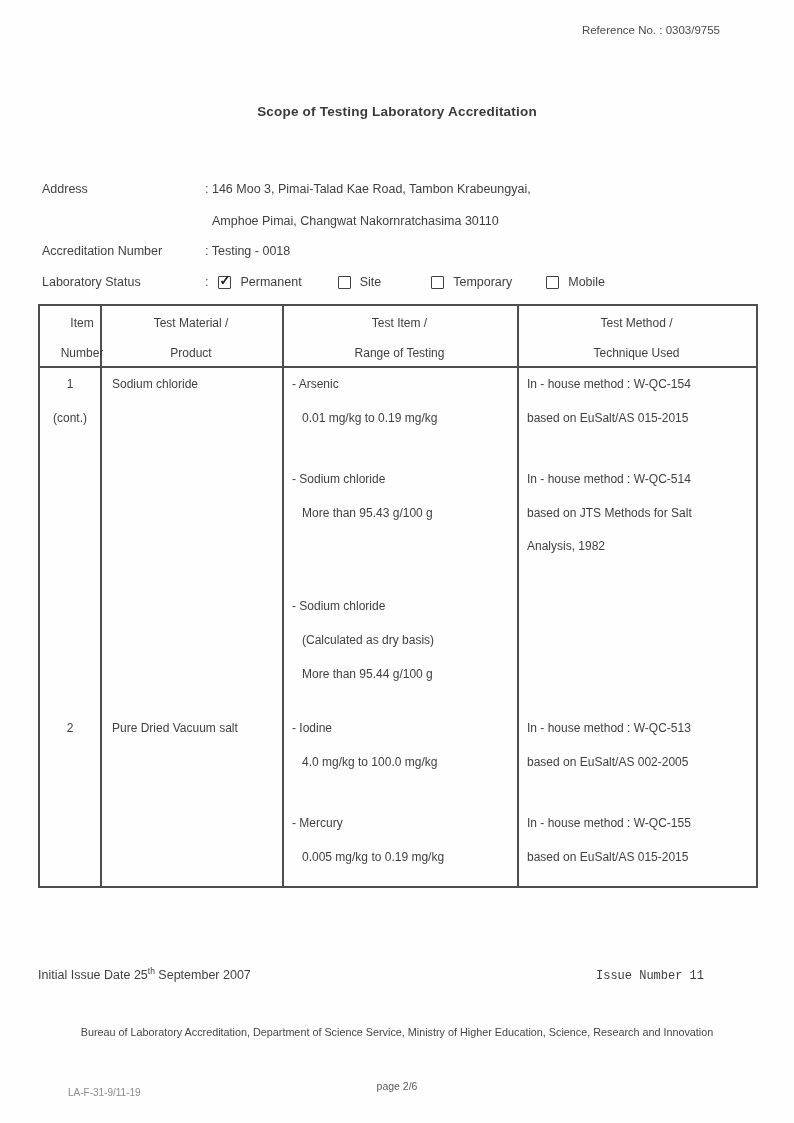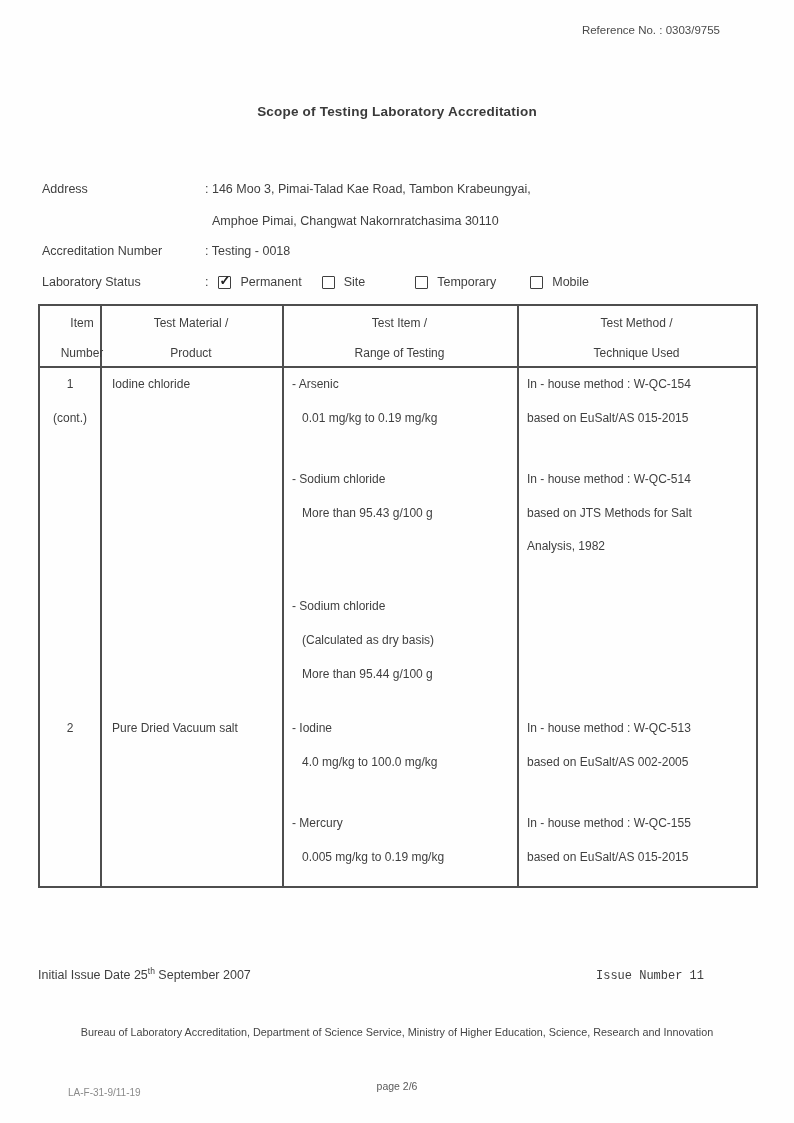--- a/index.html
+++ b/index.html
@@ -100,21 +100,21 @@
   </div>
   <div class="irow" style="top:275px">
     <span class="ilabel">Laboratory Status</span><span class="status-opts">
       <span class="colon">:</span>
       <span class="opt">
         <span class="cb">
             <span class="mark">✓</span>
           </span>
         <span>Permanent</span>
       </span>
-      <span class="opt" style="margin-left:20px">
+      <span class="opt" style="margin-left:36px">
         <span class="cb">
             <span class="mark"></span>
           </span>
         <span>Site</span>
       </span>
       <span class="opt" style="margin-left:50px">
         <span class="cb">
             <span class="mark"></span>
           </span>
         <span>Temporary</span>
@@ -142,21 +142,21 @@
       <div class="hl hc3 hr1">Test Method /</div>
       <div class="hl hc3 hr2">Technique Used</div>
     </div>
     <div class="tbody">
       <div class="vline v0"></div>
       <div class="vline v1"></div>
       <div class="vline v2"></div>
 
       <div class="tl c0" style="top:9px">1</div>
       <div class="tl c0" style="top:43px">(cont.)</div>
-      <div class="tl c1" style="top:9px">Iodine chloride</div>
+      <div class="tl c1" style="top:9px">Sodium chloride</div>
 
       <div class="tl c2" style="top:9px">- Arsenic</div>
       <div class="tl c2i" style="top:43px">0.01 mg/kg to 0.19 mg/kg</div>
       <div class="tl c3" style="top:9px">In - house method : W-QC-154</div>
       <div class="tl c3" style="top:43px">based on EuSalt/AS 015-2015</div>
 
       <div class="tl c2" style="top:104px">- Sodium chloride</div>
       <div class="tl c2i" style="top:138px">More than 95.43 g/100 g</div>
       <div class="tl c3" style="top:104px">In - house method : W-QC-514</div>
       <div class="tl c3" style="top:138px">based on JTS Methods for Salt</div>

